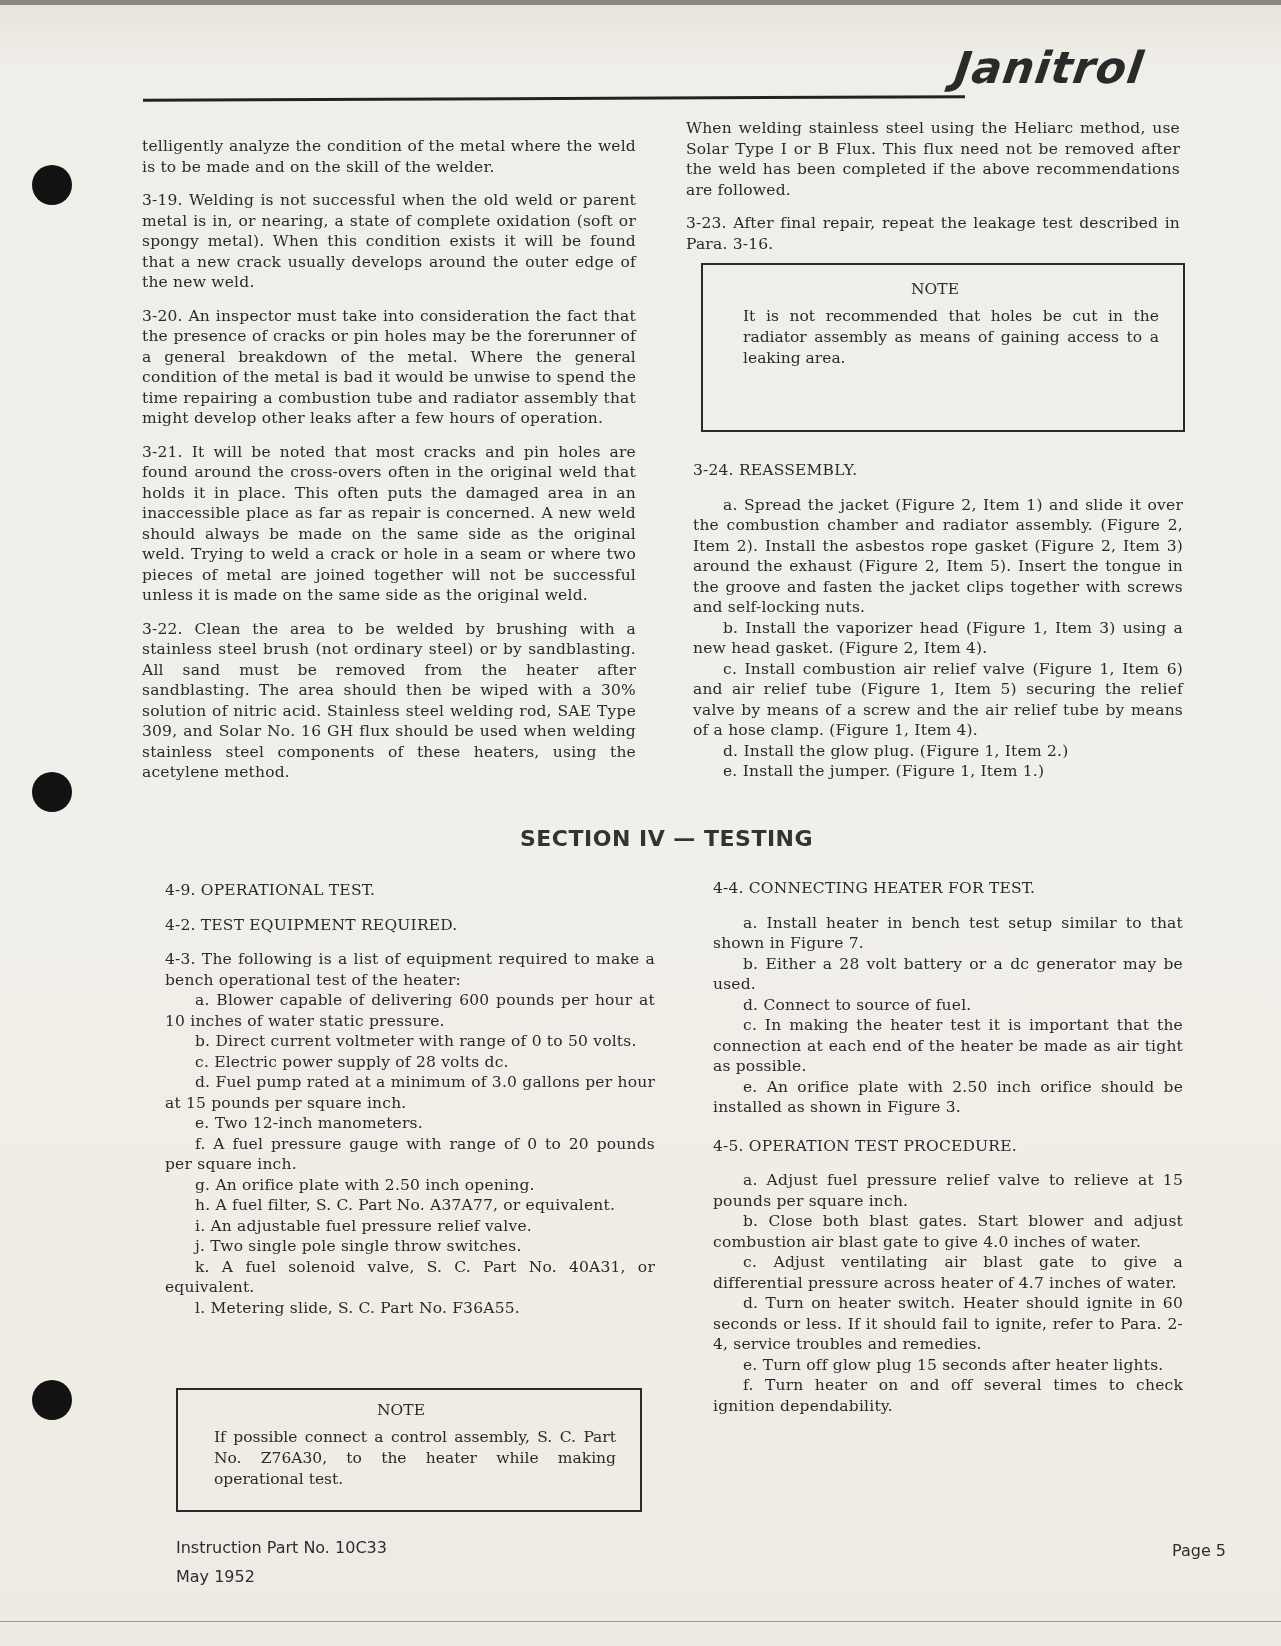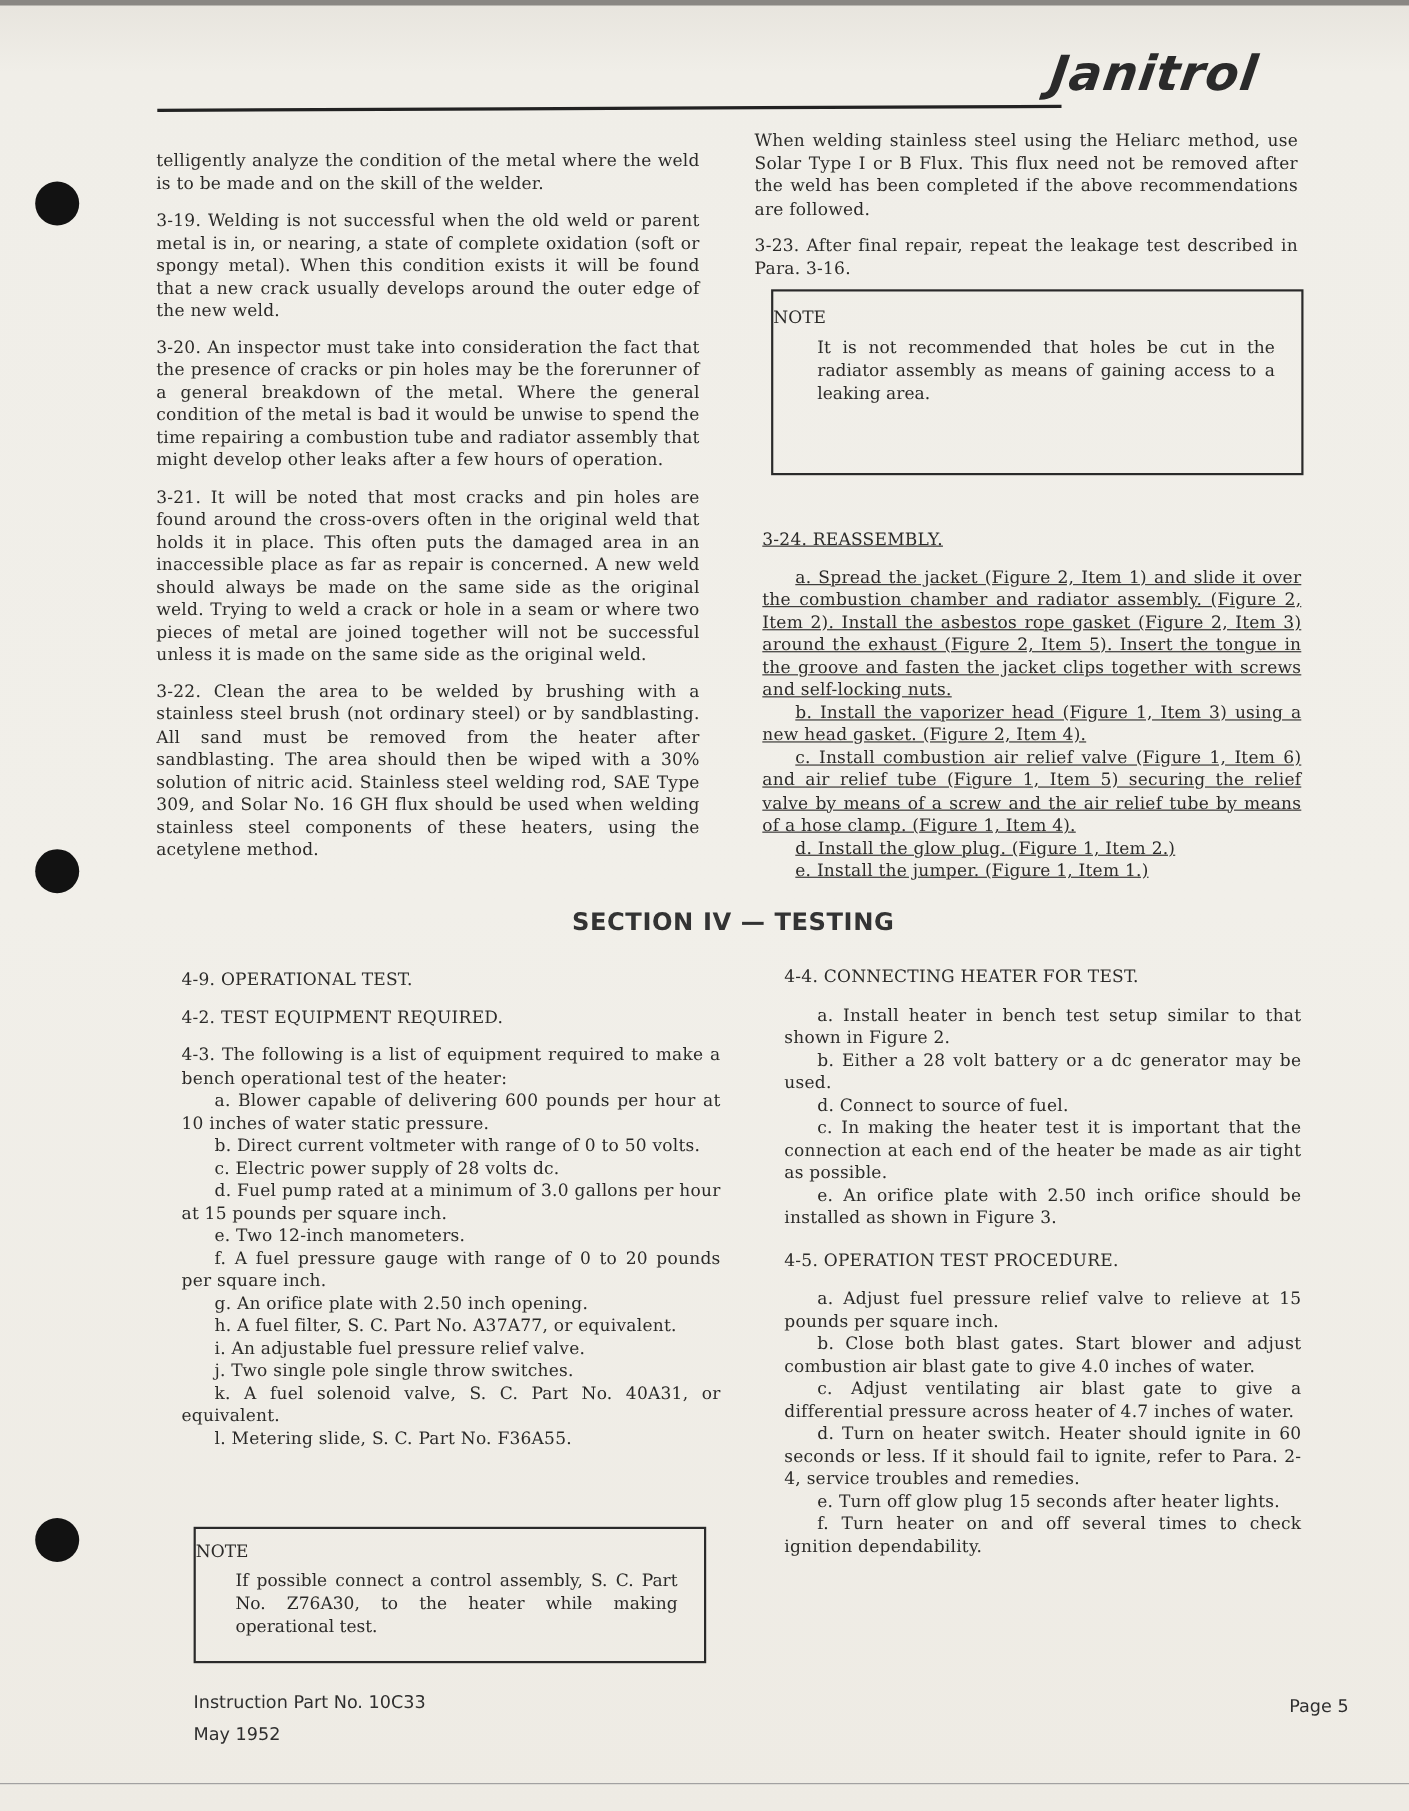--- a/index.html
+++ b/index.html
@@ -23,21 +23,21 @@
     transform:skewX(-8deg);
   }
   .col { position:absolute; font-size:15.5px; line-height:20.5px; letter-spacing:0.2px; }
   .col p { margin:0 0 13px 0; text-align:justify; }
   .col .ind { text-indent:30px; margin:0; text-align:justify; }
   .col .head { margin:0 0 14px 0; }
   .note {
     position:absolute; border:2px solid #2a2a2a; border-top-width:2px;
     font-size:15.5px; line-height:21px;
   }
-  .note .title { margin:14px 16px 6px 0; }
+  .note .title { text-align:center; margin:14px 16px 6px 0; }
   .note .body { margin:0 24px 0 40px; text-align:justify; }
   .section {
     position:absolute; left:520px; top:826px; font-family:"DejaVu Sans", sans-serif;
     font-weight:bold; font-size:22px; letter-spacing:0.5px; color:#333;
   }
   .footer { position:absolute; font-family:"DejaVu Sans", sans-serif; font-size:16px; color:#2e2e2e; }
   .bottomrule { position:absolute; left:0; top:1621px; width:1281px; height:1px; background:#999; }
 </style>
 </head>
 <body>
@@ -62,21 +62,21 @@
   <div class="col" style="left:686px; top:118px; width:494px;">
     <p>When welding stainless steel using the Heliarc method, use Solar Type I or B Flux. This flux need not be removed after the weld has been completed if the above recommendations are followed.</p>
     <p>3-23. After final repair, repeat the leakage test described in Para. 3-16.</p>
   </div>
 
   <div class="note" style="left:701px; top:263px; width:480px; height:165px;">
     <div class="title">NOTE</div>
     <div class="body" style="margin-left:40px">It is not recommended that holes be cut in the radiator assembly as means of gaining access to a leaking area.</div>
   </div>
 
-  <div class="col" style="left:693px; top:480px; width:490px;text-decoration:underline;">
+  <div class="col" style="left:693px; top:460px; width:490px;">
     <p class="head">3-24. REASSEMBLY.</p>
     <p class="ind">a. Spread the jacket (Figure 2, Item 1) and slide it over the combustion chamber and radiator assembly. (Figure 2, Item 2). Install the asbestos rope gasket (Figure 2, Item 3) around the exhaust (Figure 2, Item 5). Insert the tongue in the groove and fasten the jacket clips together with screws and self-locking nuts.</p>
     <p class="ind">b. Install the vaporizer head (Figure 1, Item 3) using a new head gasket. (Figure 2, Item 4).</p>
     <p class="ind">c. Install combustion air relief valve (Figure 1, Item 6) and air relief tube (Figure 1, Item 5) securing the relief valve by means of a screw and the air relief tube by means of a hose clamp. (Figure 1, Item 4).</p>
     <p class="ind">d. Install the glow plug. (Figure 1, Item 2.)</p>
     <p class="ind">e. Install the jumper. (Figure 1, Item 1.)</p>
   </div>
 
   <div class="section">SECTION IV — TESTING</div>
 
@@ -98,21 +98,21 @@
     <p class="ind">l. Metering slide, S. C. Part No. F36A55.</p>
   </div>
 
   <div class="note" style="left:176px; top:1388px; width:462px; height:120px;">
     <div class="title" style="margin-top:10px">NOTE</div>
     <div class="body" style="margin-left:36px">If possible connect a control assembly, S. C. Part No. Z76A30, to the heater while making operational test.</div>
   </div>
 
   <div class="col" style="left:713px; top:878px; width:470px;">
     <p class="head">4-4. CONNECTING HEATER FOR TEST.</p>
-    <p class="ind">a. Install heater in bench test setup similar to that shown in Figure 2.</p>
+    <p class="ind">a. Install heater in bench test setup similar to that shown in Figure 7.</p>
     <p class="ind">b. Either a 28 volt battery or a dc generator may be used.</p>
     <p class="ind">d. Connect to source of fuel.</p>
     <p class="ind">c. In making the heater test it is important that the connection at each end of the heater be made as air tight as possible.</p>
     <p class="ind" style="margin-bottom:18px">e. An orifice plate with 2.50 inch orifice should be installed as shown in Figure 3.</p>
     <p class="head">4-5. OPERATION TEST PROCEDURE.</p>
     <p class="ind">a. Adjust fuel pressure relief valve to relieve at 15 pounds per square inch.</p>
     <p class="ind">b. Close both blast gates. Start blower and adjust combustion air blast gate to give 4.0 inches of water.</p>
     <p class="ind">c. Adjust ventilating air blast gate to give a differential pressure across heater of 4.7 inches of water.</p>
     <p class="ind">d. Turn on heater switch. Heater should ignite in 60 seconds or less. If it should fail to ignite, refer to Para. 2-4, service troubles and remedies.</p>
     <p class="ind">e. Turn off glow plug 15 seconds after heater lights.</p>

